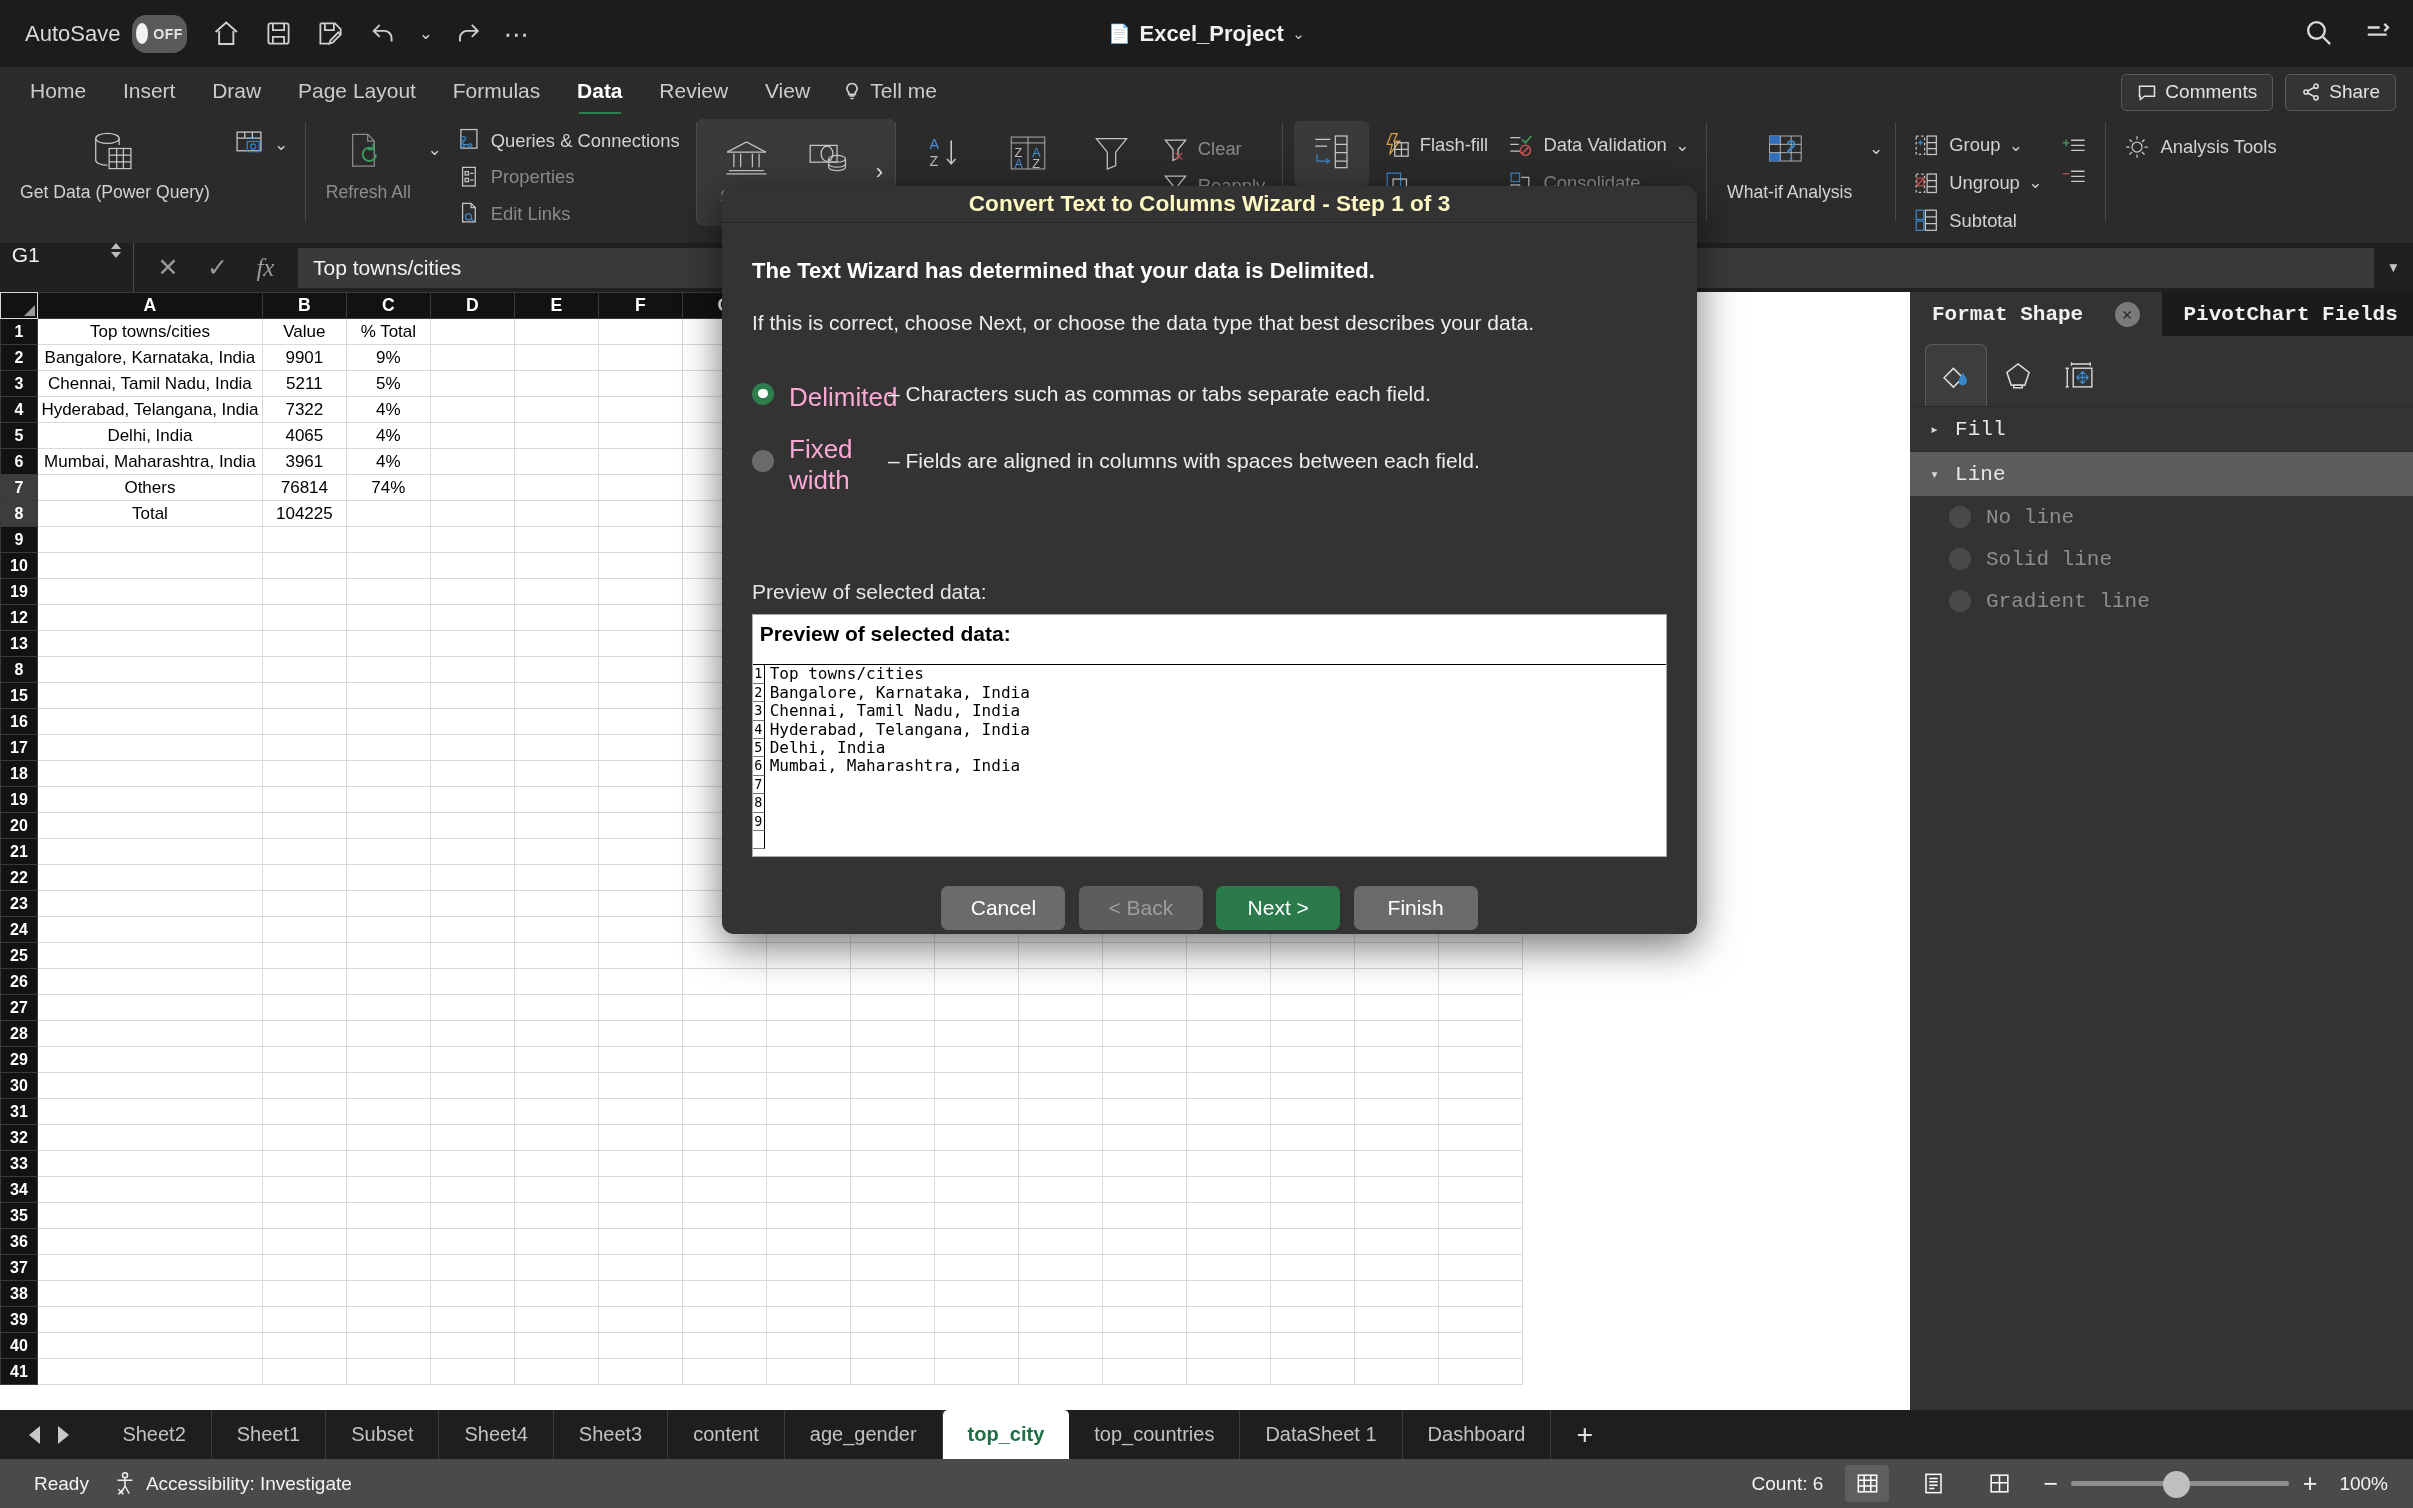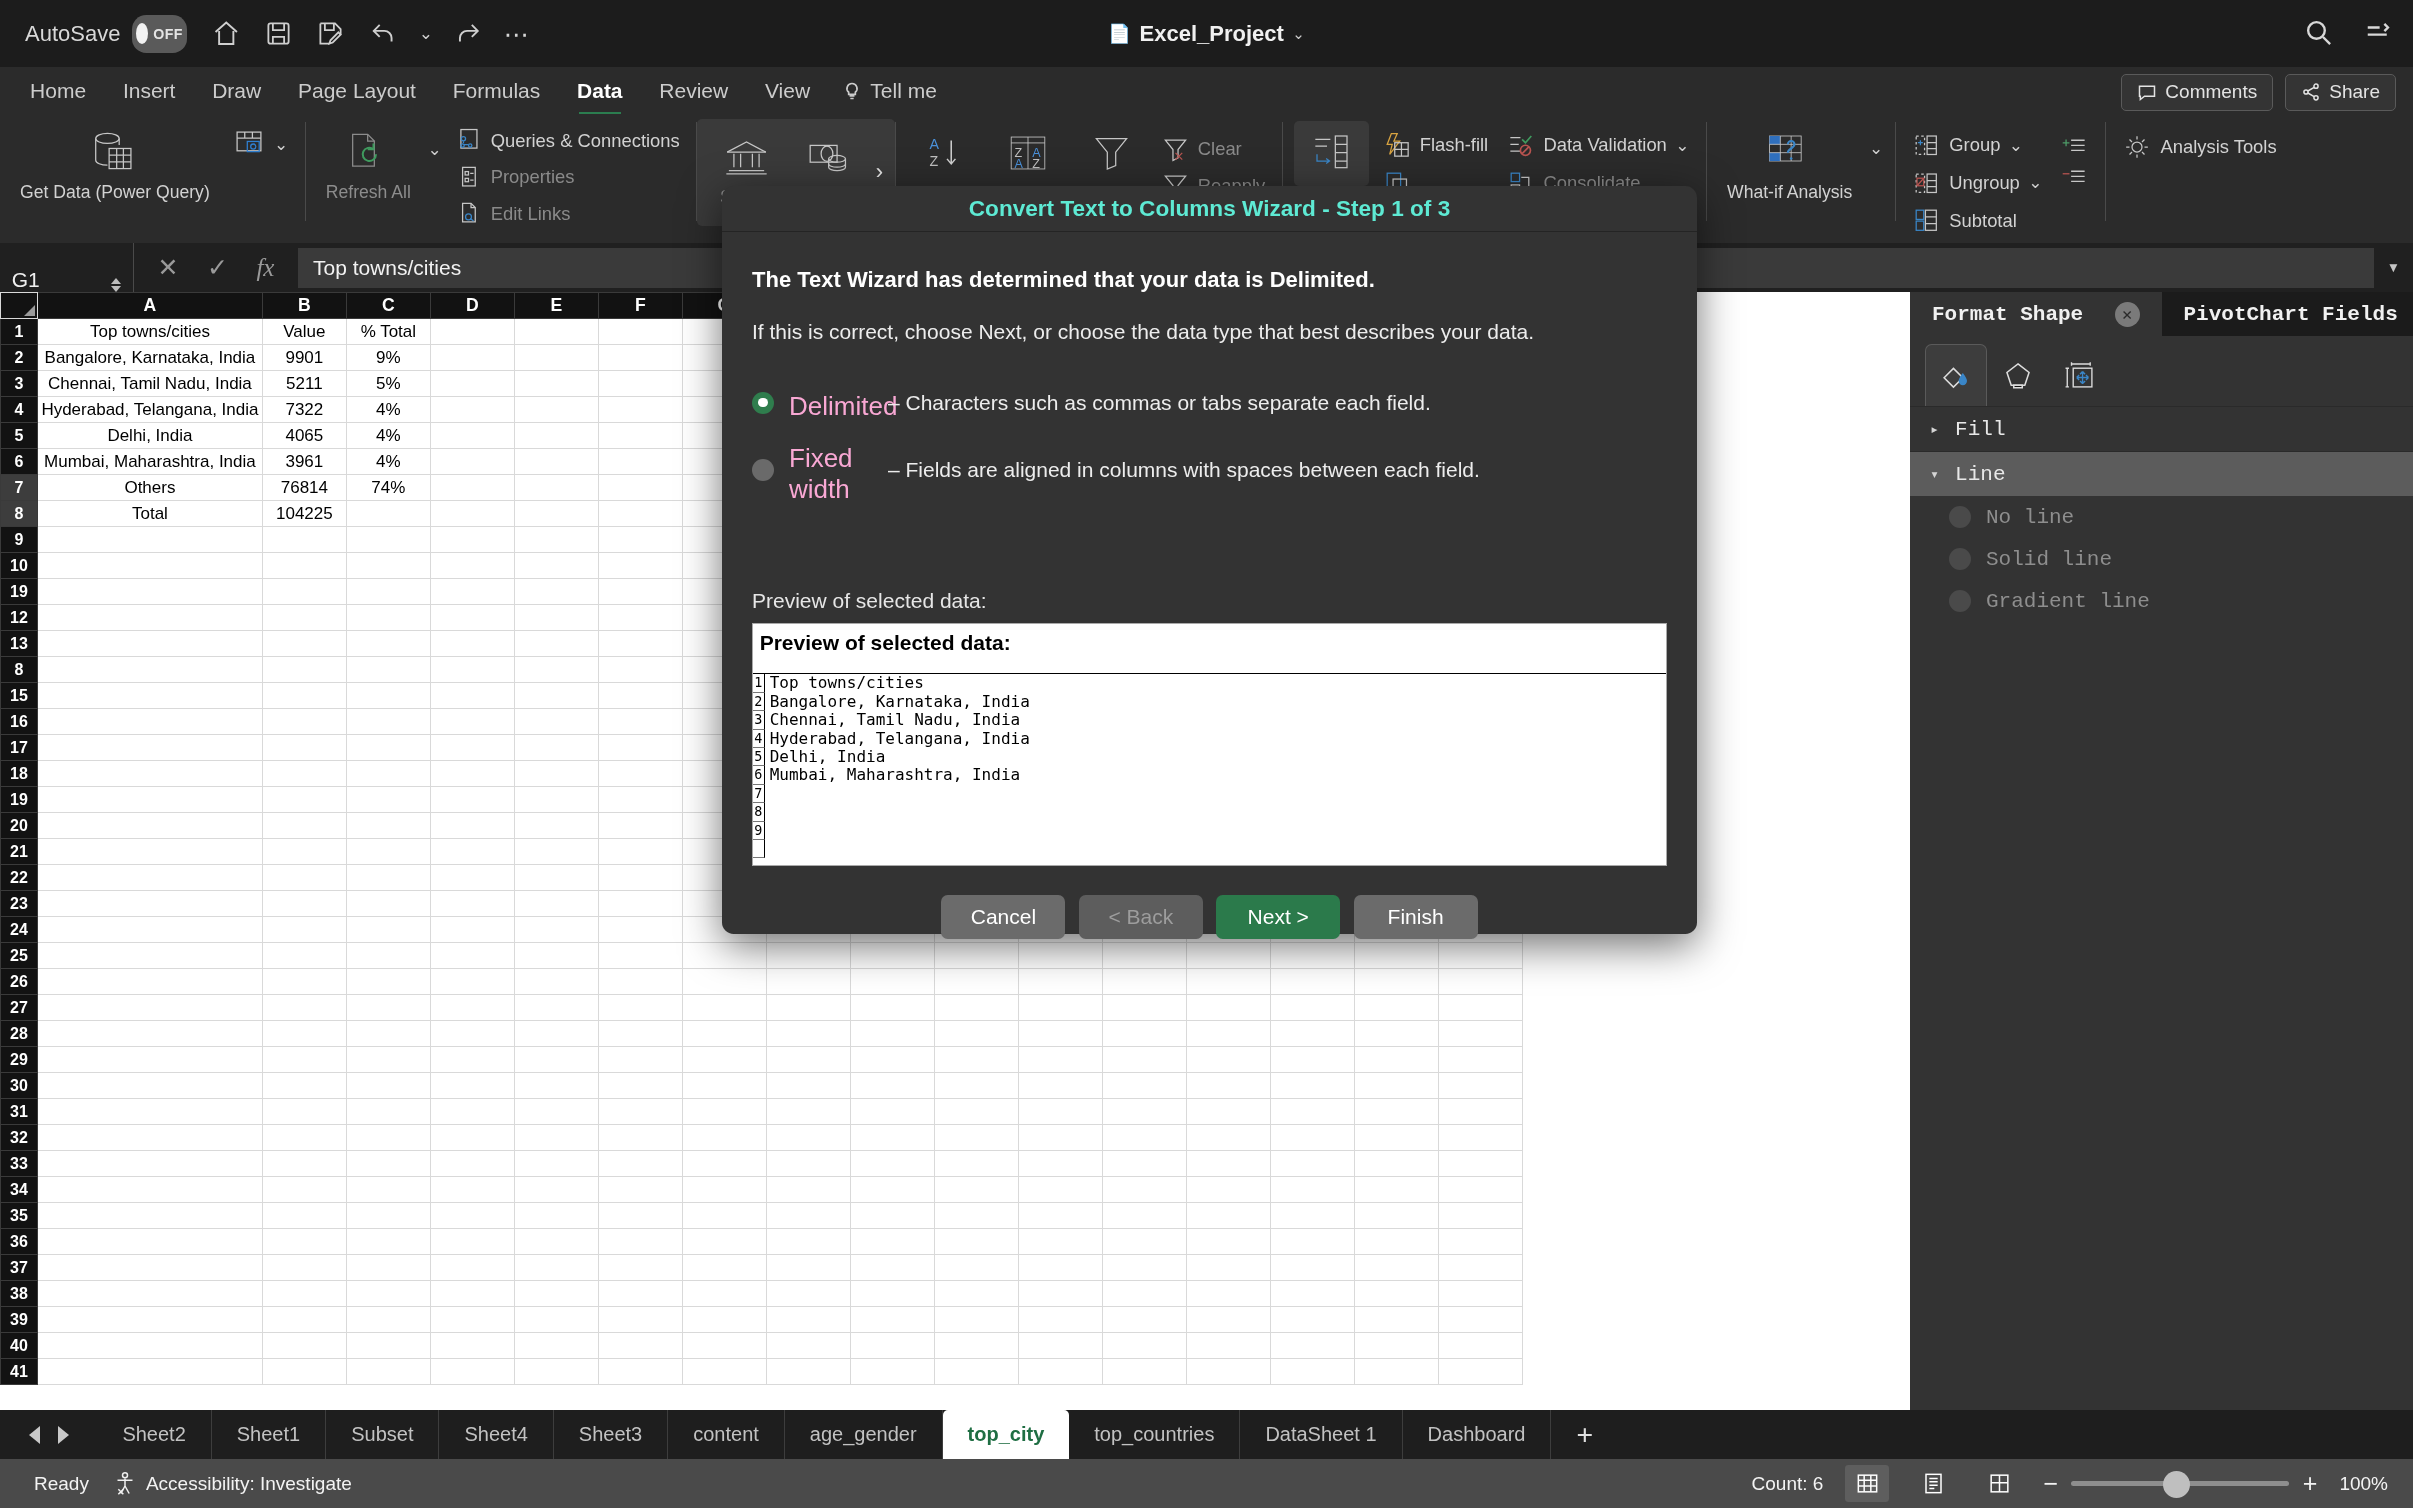--- a/index.html
+++ b/index.html
@@ -80,21 +80,21 @@
   .stack { display:flex; flex-direction:column; gap:2.5px; justify-content:flex-start; padding-top:3.4px;}
   .hl { background:#3a3a3a; border-radius:5px; }
   svg.ic { fill:none; stroke:#c6c6c6; stroke-width:1.5; }
 
   
   .formulabar {
     position:absolute; top:243px; left:0; width:2413px; height:49px;
     background:#202020; display:flex; align-items:center;
   }
   .namebox {
-    width:134px; height:49px; display:flex; align-items:flex-end; justify-content:space-between;
+    width:134px; height:49px; display:flex; align-items:flex-start; justify-content:space-between;
     padding:0 11.7px; color:#f0f0f0; font-size:21px; border-right:0.8px solid #4a4a4a;
   }
   .spin { display:flex; flex-direction:column; gap:2.5px; }
   .spin i { border-left:5.9px solid transparent;border-right:5.9px solid transparent; display:block;}
   .spin i.up { border-bottom:6.7px solid #bdbdbd; }
   .spin i.dn { border-top:6.7px solid #bdbdbd; }
   .fbtns { display:flex; align-items:center; gap:28.5px; padding:0 23.5px; }
   .fbtns span { color:#9a9a9a; font-size:25px; }
   .fx { color:#d2d2d2; font-size:25px; font-style:italic; font-family:"Liberation Serif", serif; }
   .fcontent { flex:1; background:#3a3a3a; height:40px; display:flex; align-items:center; padding:0 15px; color:#f2f2f2; font-size:21px; }
@@ -148,21 +148,21 @@
   .zoomslider { display:flex; align-items:center; gap:13.4px; }
   .ztrack { width:218px;height:5.9px;background:#8e8e8e;border-radius:3.4px;position:relative;}
   .zknob { position:absolute; left:92px; top:-10px; width:27px;height:27px;border-radius:50%;background:#bfbfbf;}
 
   
   .overlay { position:absolute; inset:0; }
   .dialog {
     position:absolute; left:722px; top:186px; width:975px; height:748px;
     background:#333333; border-radius:11.7px; box-shadow:0 11.7px 42px rgba(0,0,0,.55);
   }
-  .dlg-title { height:46px; display:flex; align-items:center; justify-content:center; color:#5eead4; font-size:22.6px; font-weight:bold; border-bottom:0.8px solid #242424; }
+  .dlg-title { height:37px; display:flex; align-items:center; justify-content:center; color:#fef9c3; font-size:22.6px; font-weight:bold; border-bottom:0.8px solid #242424; }
   .dlg-body { padding:35px 30px 0 30px; }
   .dlg-h1 { color:#ffffff; font-size:22px; font-weight:bold; margin-bottom:27px;}
   .dlg-p { color:#ededed; font-size:21px; margin-bottom:39px; }
   .radio-row { display:flex; align-items:center; gap:0; margin-bottom:13.4px; }
   .rad { width:22px;height:22px;border-radius:50%; background:#6a6a6a; display:flex;align-items:center;justify-content:center; margin-right:15px; flex:none;}
   .rad.sel { background:#2f7d4d; }
   .rad.sel::after { content:""; width:9.2px;height:9.2px;border-radius:50%;background:#ffffff; }
   .rad-name { color:#f9a8d4; font-size:26px; width:99px;margin-top:8px; }
   .rad-desc { color:#ededed; font-size:21px; }
   .prev-lbl { color:#e6e6e6; font-size:21px; margin-top:84px; margin-bottom:10px; }

